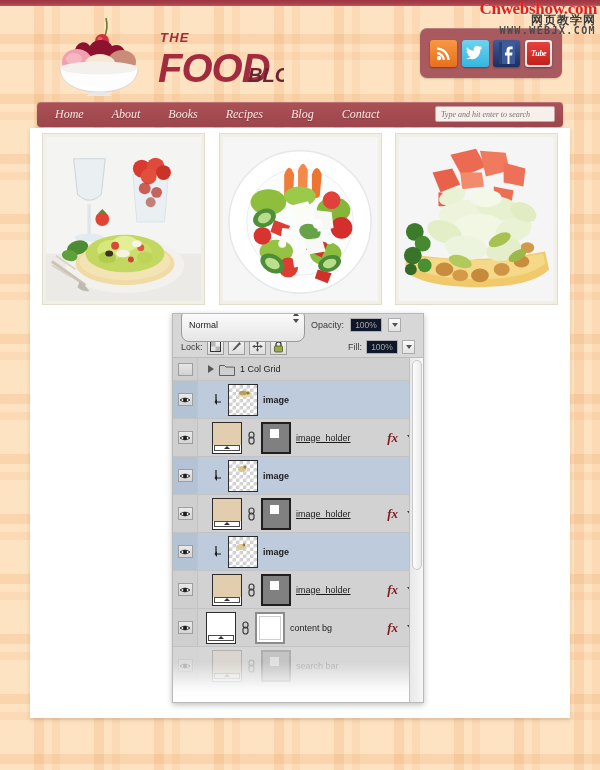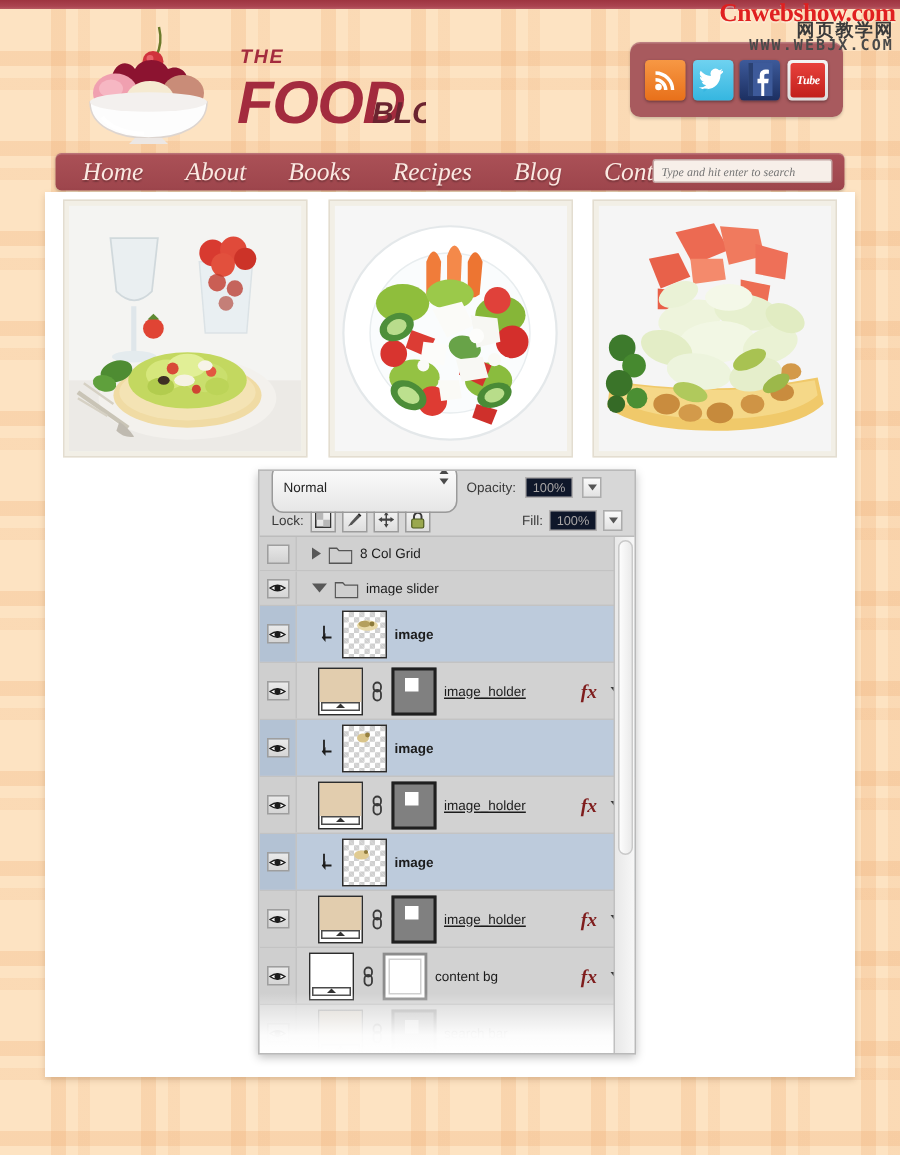--- a/index.html
+++ b/index.html
@@ -147,21 +147,21 @@
     background: linear-gradient(to bottom, #ab5157, #9d454c);
     border-radius: 4px;
     box-shadow: inset 0 1px 0 rgba(255,255,255,0.20), 0 1px 2px rgba(0,0,0,0.20);
     display: flex;
     align-items: center;
     padding-left: 18px;
   }
   .nav-item {
     font-family: "Liberation Serif", serif;
     font-style: italic;
-    font-size: 17px;
+    font-size: 12px;
     color: #fbe9e2;
     margin-right: 28px;
     cursor: pointer;
     white-space: nowrap;
     text-shadow: 0 1px 1px rgba(0,0,0,0.25);
     text-align: right;
   }
   #nav-search {
     position: absolute;
     right: 8px;
@@ -777,43 +777,24 @@
       <span class="eye-cell">
         <span class="eye-box empty"></span>
       </span>
       <span class="row-body">
         <span class="disclosure"></span>
         <span class="folder-icon">
           <svg width="16" height="13" viewBox="0 0 16 13">
             <path d="M0.5 2.5 h5 l1.5 1.6 h8.5 v8.4 h-15 z" fill="#cfcfcf" stroke="#555" stroke-width="0.9"></path>
           </svg>
         </span>
-        <span class="layer-name">8 Col Grid</span>
-      </span>
-    </div>
-
-    <div class="layer-row group">
-      <span class="eye-cell">
-        <span class="eye-box">
-          <svg width="12" height="8" viewBox="0 0 12 8">
-            <path d="M1 4 Q6 0.3 11 4 Q6 7.7 1 4 Z" fill="#fff" stroke="#1c1c1c" stroke-width="0.9"></path>
-            <circle cx="6" cy="4" r="2" fill="#1c1c1c"></circle>
-          </svg>
-        </span>
-      </span>
-      <span class="row-body">
-        <span class="disclosure open"></span>
-        <span class="folder-icon">
-          <svg width="16" height="13" viewBox="0 0 16 13">
-            <path d="M0.5 2.5 h5 l1.5 1.6 h8.5 v8.4 h-15 z" fill="#cfcfcf" stroke="#555" stroke-width="0.9"></path>
-          </svg>
-        </span>
-        <span class="layer-name">image slider</span>
-      </span>
-    </div>
+        <span class="layer-name">1 Col Grid</span>
+      </span>
+    </div>
+
 
     <div class="layer-row selected">
       <span class="eye-cell">
         <span class="eye-box">
           <svg width="12" height="8" viewBox="0 0 12 8">
             <path d="M1 4 Q6 0.3 11 4 Q6 7.7 1 4 Z" fill="#fff" stroke="#1c1c1c" stroke-width="0.9"></path>
             <circle cx="6" cy="4" r="2" fill="#1c1c1c"></circle>
           </svg>
         </span>
       </span>

